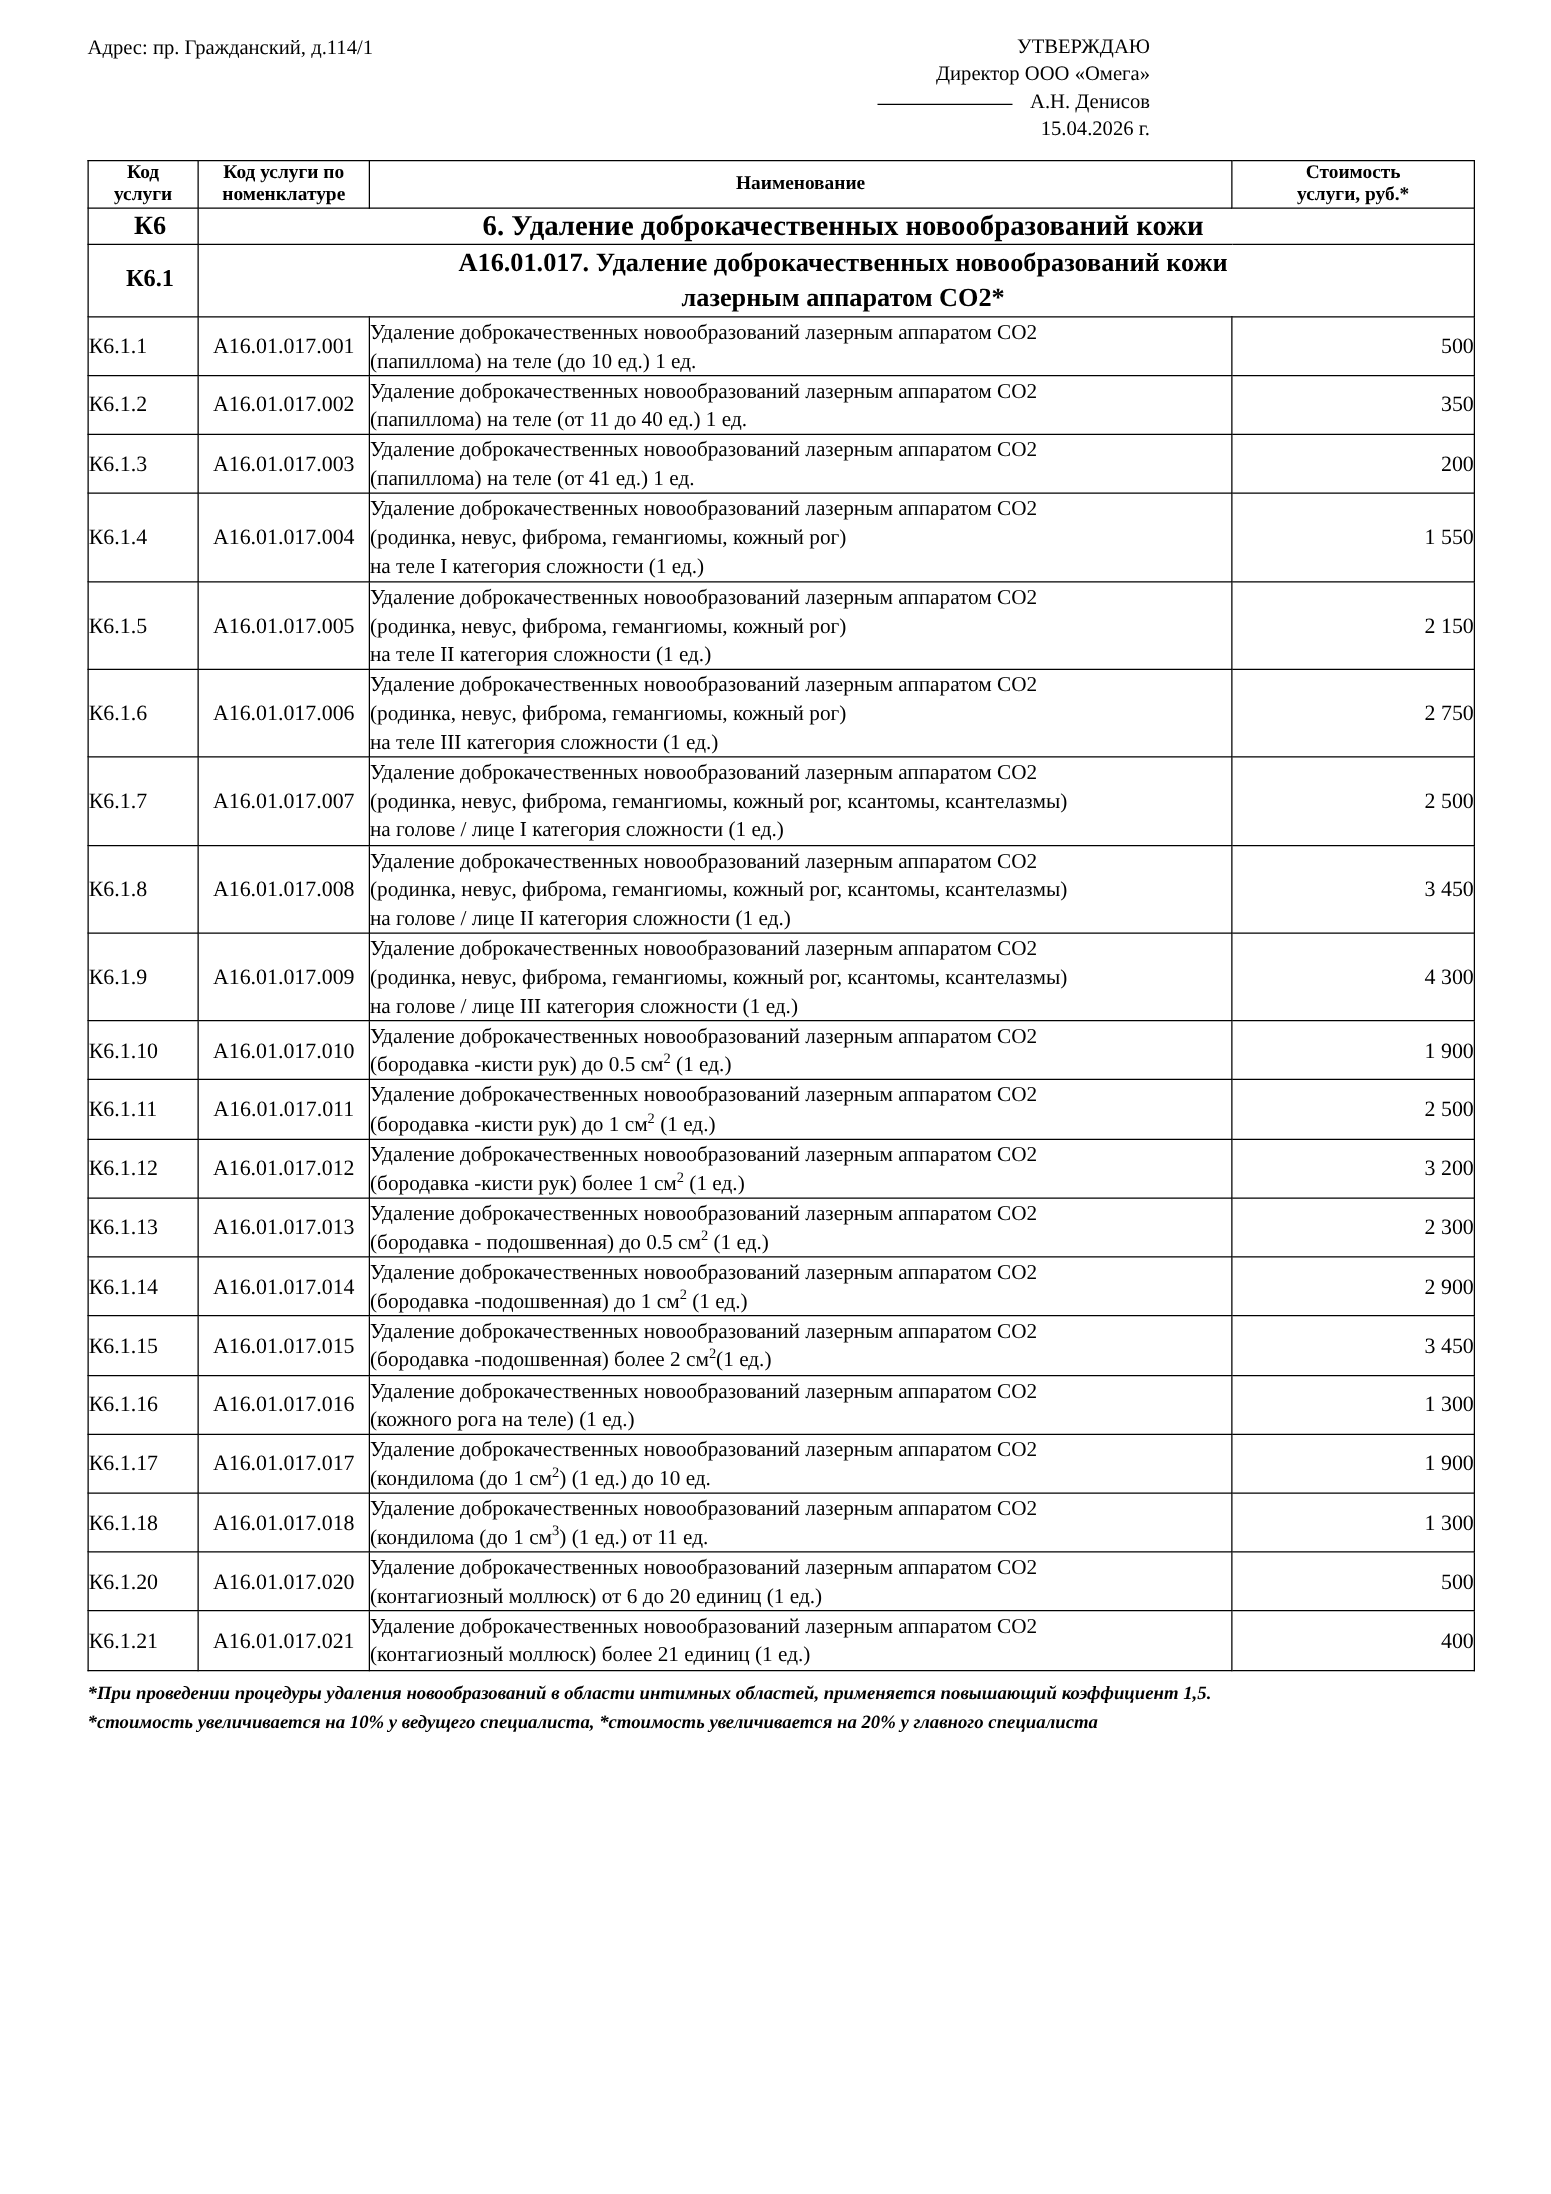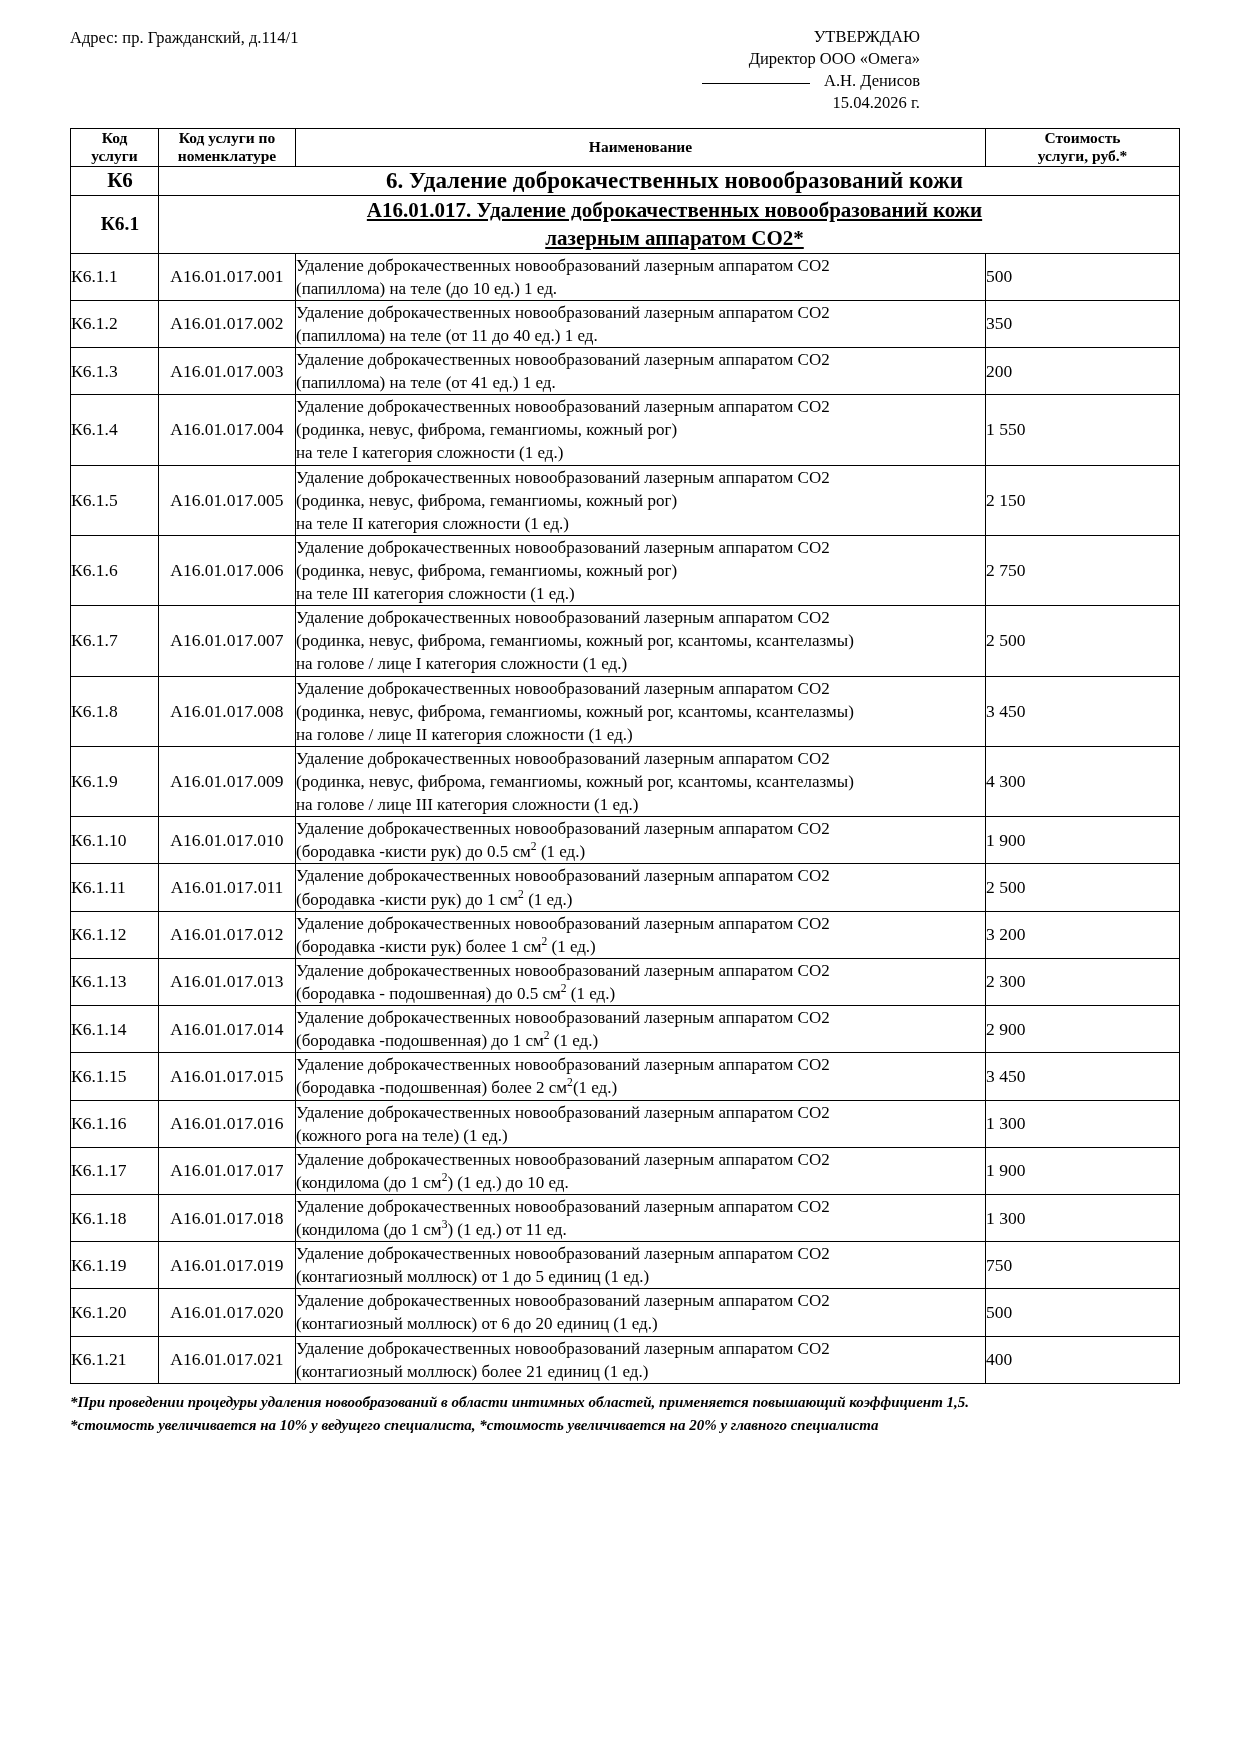--- a/index.html
+++ b/index.html
@@ -91,42 +91,41 @@
   }
   td.sec-title-1 {
     font-size: 23px;
     padding: 18px 6px 20px 6px;
     line-height: 1.25;
   }
   td.sec-title-2 {
     font-size: 21px;
     padding: 10px 6px 12px 6px;
     line-height: 1.34;
-    text-decoration: underline;
   }
   td.sec-code-2 { font-size: 19.5px; }
 
   
   td.cell-code {
     font-size: 17.5px;
     white-space: nowrap;
   }
   td.cell-nom {
     text-align: center;
     font-size: 17.5px;
     white-space: nowrap;
   }
   td.cell-name {
     text-align: left;
     font-size: 17px;
     line-height: 1.36;
     padding: 4px 6px 5px 9px;
   }
   td.cell-price {
-    text-align: left;
+    text-align: right;
     font-size: 17.5px;
     white-space: nowrap;
   }
   td.cell-name .l { display: block; }
   sup { font-size: 0.68em; vertical-align: super; line-height: 0; }
 
   
   .notes {
     margin-top: 7px;
     font-style: italic;
@@ -350,29 +349,20 @@
         <tr>
           <td class="cell-code">К6.1.18</td>
           <td class="cell-nom">А16.01.017.018</td>
           <td class="cell-name">
             <span class="l">Удаление доброкачественных новообразований лазерным аппаратом СО2</span>
             <span class="l"><span>(кондилома (до 1 см</span><sup>3</sup><span>) (1 ед.) от 11 ед.</span></span>
           </td>
           <td class="cell-price">1 300</td>
         </tr>
         <tr>
-          <td class="cell-code">К6.1.19</td>
-          <td class="cell-nom">А16.01.017.019</td>
-          <td class="cell-name">
-            <span class="l">Удаление доброкачественных новообразований лазерным аппаратом СО2</span>
-            <span class="l">(контагиозный моллюск) от 1 до 5 единиц (1 ед.)</span>
-          </td>
-          <td class="cell-price">750</td>
-        </tr>
-        <tr>
           <td class="cell-code">К6.1.20</td>
           <td class="cell-nom">А16.01.017.020</td>
           <td class="cell-name">
             <span class="l">Удаление доброкачественных новообразований лазерным аппаратом СО2</span>
             <span class="l">(контагиозный моллюск) от 6 до 20 единиц (1 ед.)</span>
           </td>
           <td class="cell-price">500</td>
         </tr>
         <tr>
           <td class="cell-code">К6.1.21</td>

